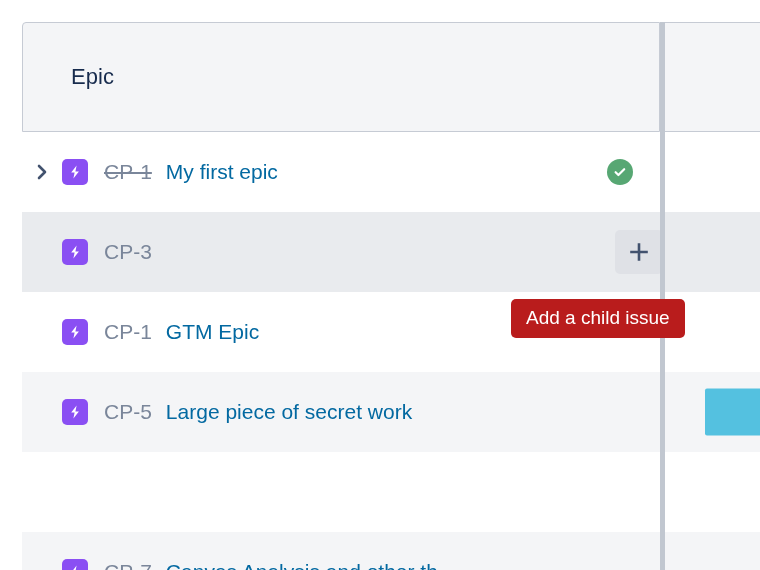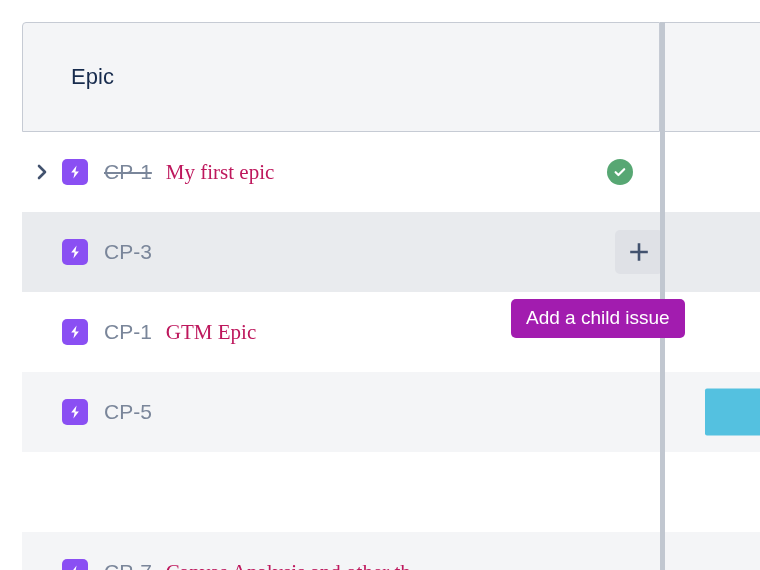--- a/index.html
+++ b/index.html
@@ -120,24 +120,23 @@
     margin-right: 14px;
     white-space: nowrap;
     cursor: pointer;
   }
   .issue-key.done {
     text-decoration: line-through;
     text-decoration-thickness: 2px;
   }
   .issue-summary {
     font-size: 21px;
-    color: #be185d;
+    color: #0369a1;
     white-space: nowrap;
     cursor: pointer;
-    font-family: Liberation Serif, serif;
   }
 
   
   .status-badge {
     position: absolute;
     left: 585px;
     top: 50%;
     transform: translateY(-50%);
     width: 26px;
     height: 26px;
@@ -194,21 +193,21 @@
     background: #c1c7d0;
     cursor: col-resize;
     z-index: 5;
   }
 
   
   .tooltip {
     position: absolute;
     left: 511px;
     top: 299px;
-    background: #a21caf;
+    background: #b91c1c;
     color: #ffffff;
     font-size: 19px;
     padding: 8px 15px;
     border-radius: 5px;
     white-space: nowrap;
     z-index: 20;
     line-height: 1.2;
   }
 </style>
 </head>
@@ -292,20 +291,21 @@
             <svg width="16" height="16" viewBox="0 0 16 16" aria-hidden="true">
               <path d="M5 2 L11 8 L5 14" fill="none" stroke="#42526e" stroke-width="2.6" stroke-linecap="round" stroke-linejoin="round"></path>
             </svg>
           </div>
           <div class="epic-icon">
             <svg width="16" height="16" viewBox="0 0 16 16" aria-hidden="true">
               <path d="M9.6 1.5 L4.2 8.6 H7.6 L6.4 14.5 L11.9 7.4 H8.4 Z" fill="#ffffff"></path>
             </svg>
           </div>
           <span class="issue-key">CP-5</span>
+          <span class="issue-summary">Large piece of secret work</span>
         </div>
         <div class="row-right">
           <div class="timeline-bar" style="left: 22px; width: 100px;"></div>
         </div>
       </div>
       <div class="row plain">
         <div class="row-right"></div>
       </div>
       <div class="row stripe">
         <div class="row-left">

